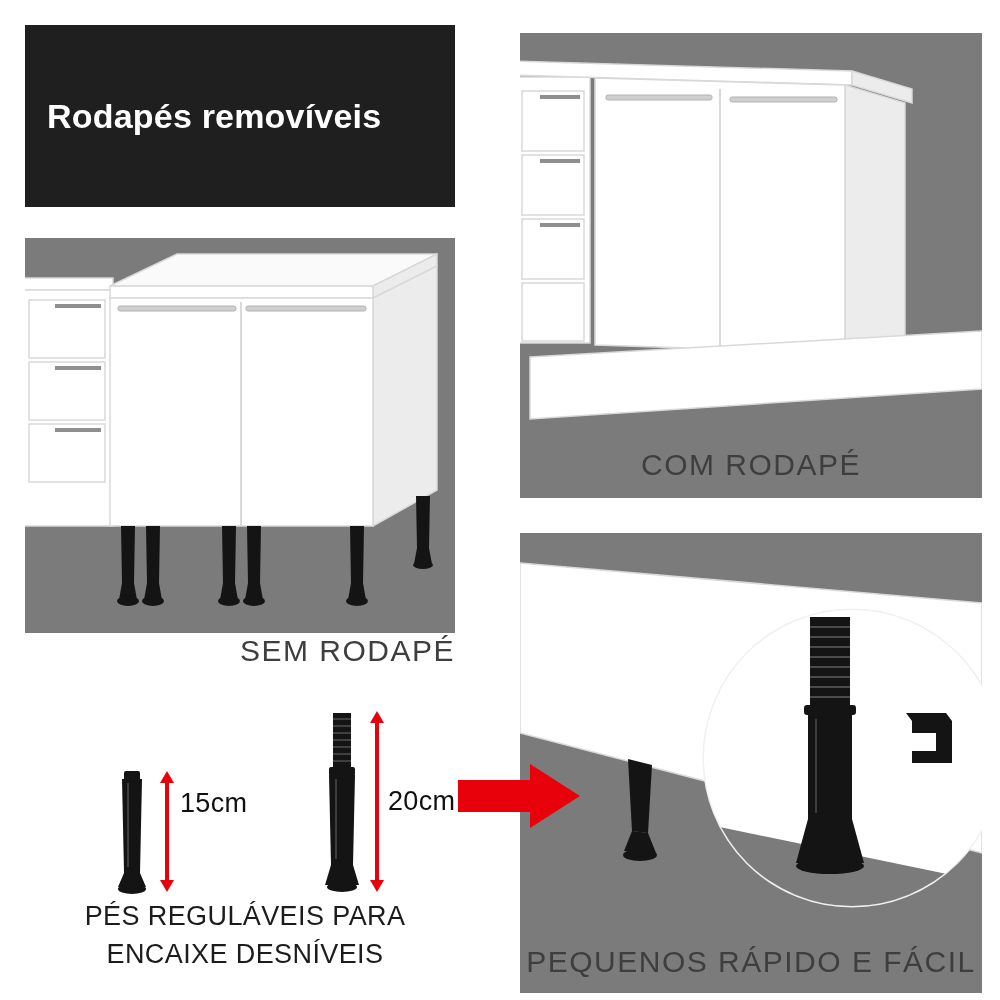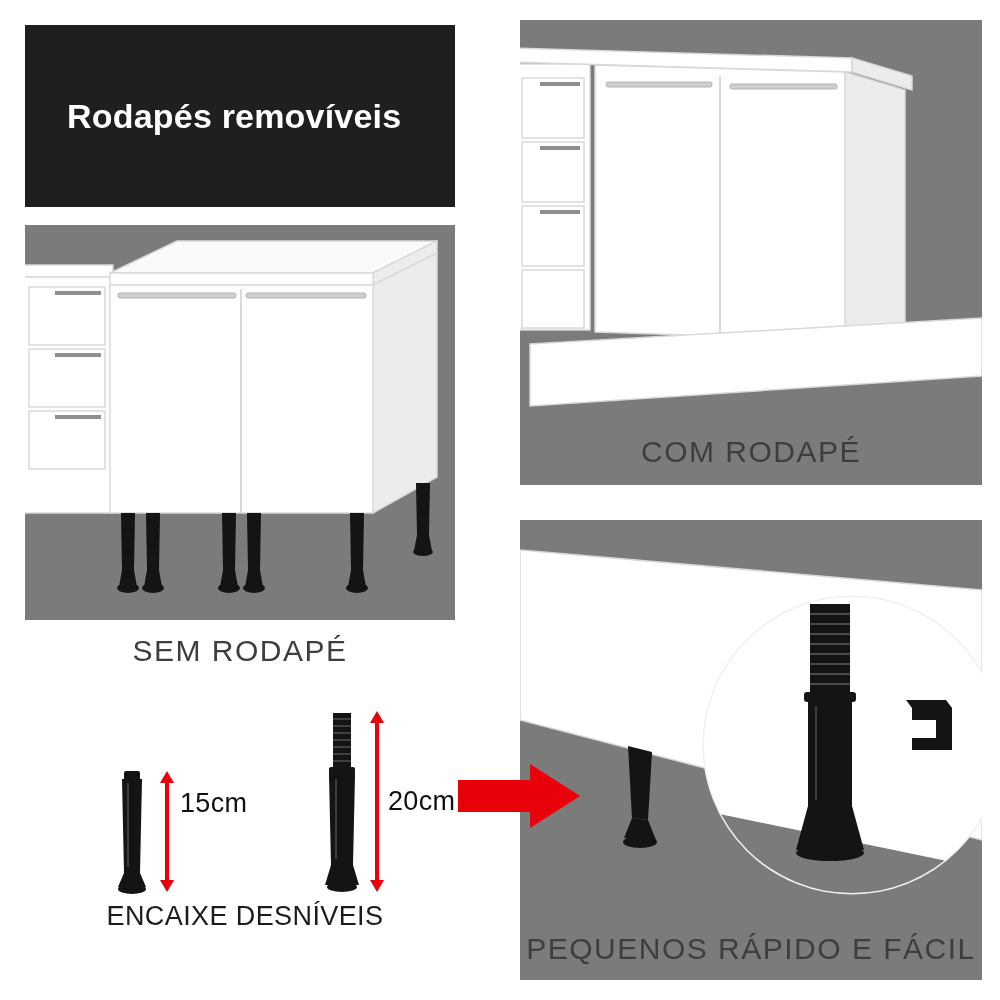--- a/index.html
+++ b/index.html
@@ -7,38 +7,38 @@
     position:relative;width:1000px;height:1000px;background:#fff;
     font-family:"Liberation Sans",sans-serif;overflow:hidden;
   }
   .abs{position:absolute;}
   
   .title-box{
     left:25px;top:25px;width:430px;height:182px;
     background:var(--title-bg,#1f1f1f);
     color:var(--title-text,#ffffff);
     display:flex;flex-direction:column;justify-content:center;
-    padding-left:42px;box-sizing:border-box;
+    padding-left:22px;box-sizing:border-box;
   }
   .title-box span{
     font-size:34px;font-weight:700;line-height:1.32;letter-spacing:.2px;
     display:block;
   }
   
-  .gray-panel{background:var(--panel-gray,#7b7b7b);overflow:hidden;}
+  .gray-panel{background:var(--panel-gray,#7b7b7b);overflow:hidden;margin-top:13px;}
   .panel-com{left:520px;top:20px;width:462px;height:465px;}
   .panel-sem{left:25px;top:225px;width:430px;height:395px;}
   .panel-enc{left:520px;top:520px;width:462px;height:460px;}
   .panel-caption{
     position:absolute;left:0;right:0;text-align:center;
     color:var(--caption-text,#3e3e3e);
     font-size:30px;letter-spacing:1.5px;font-weight:400;
   }
   .caption-outside{
-    left:25px;top:634px;width:430px;text-align:center;
+    left:25px;top:634px;width:430px;text-align:right;
     color:var(--caption-text,#3e3e3e);
     font-size:30px;letter-spacing:1.5px;
   }
   .feet-caption{
     left:25px;top:897px;width:440px;text-align:center;
     color:var(--feet-caption-text,#1c1c1c);
     font-size:27px;line-height:38px;letter-spacing:.4px;
   }
   .measure-label{
     color:#111;font-size:27px;letter-spacing:.3px;
@@ -248,16 +248,17 @@
   </svg>
 
   <span class="abs measure-label" style="left:180px;top:788px;">15cm</span>
   <span class="abs measure-label" style="left:388px;top:786px;text-align:right;">20cm</span>
 
   <svg class="abs" style="left:458px;top:762px;" width="124" height="68" viewBox="0 0 124 68">
     <polygon class="red" points="0,18 72,18 72,2 122,34 72,66 72,50 0,50"></polygon>
   </svg>
 
   <div class="abs feet-caption">
+    <div>PÉS REGULÁVEIS PARA</div>
     <div>ENCAIXE DESNÍVEIS</div>
   </div>
 
 </div>
 
 </body></html>

